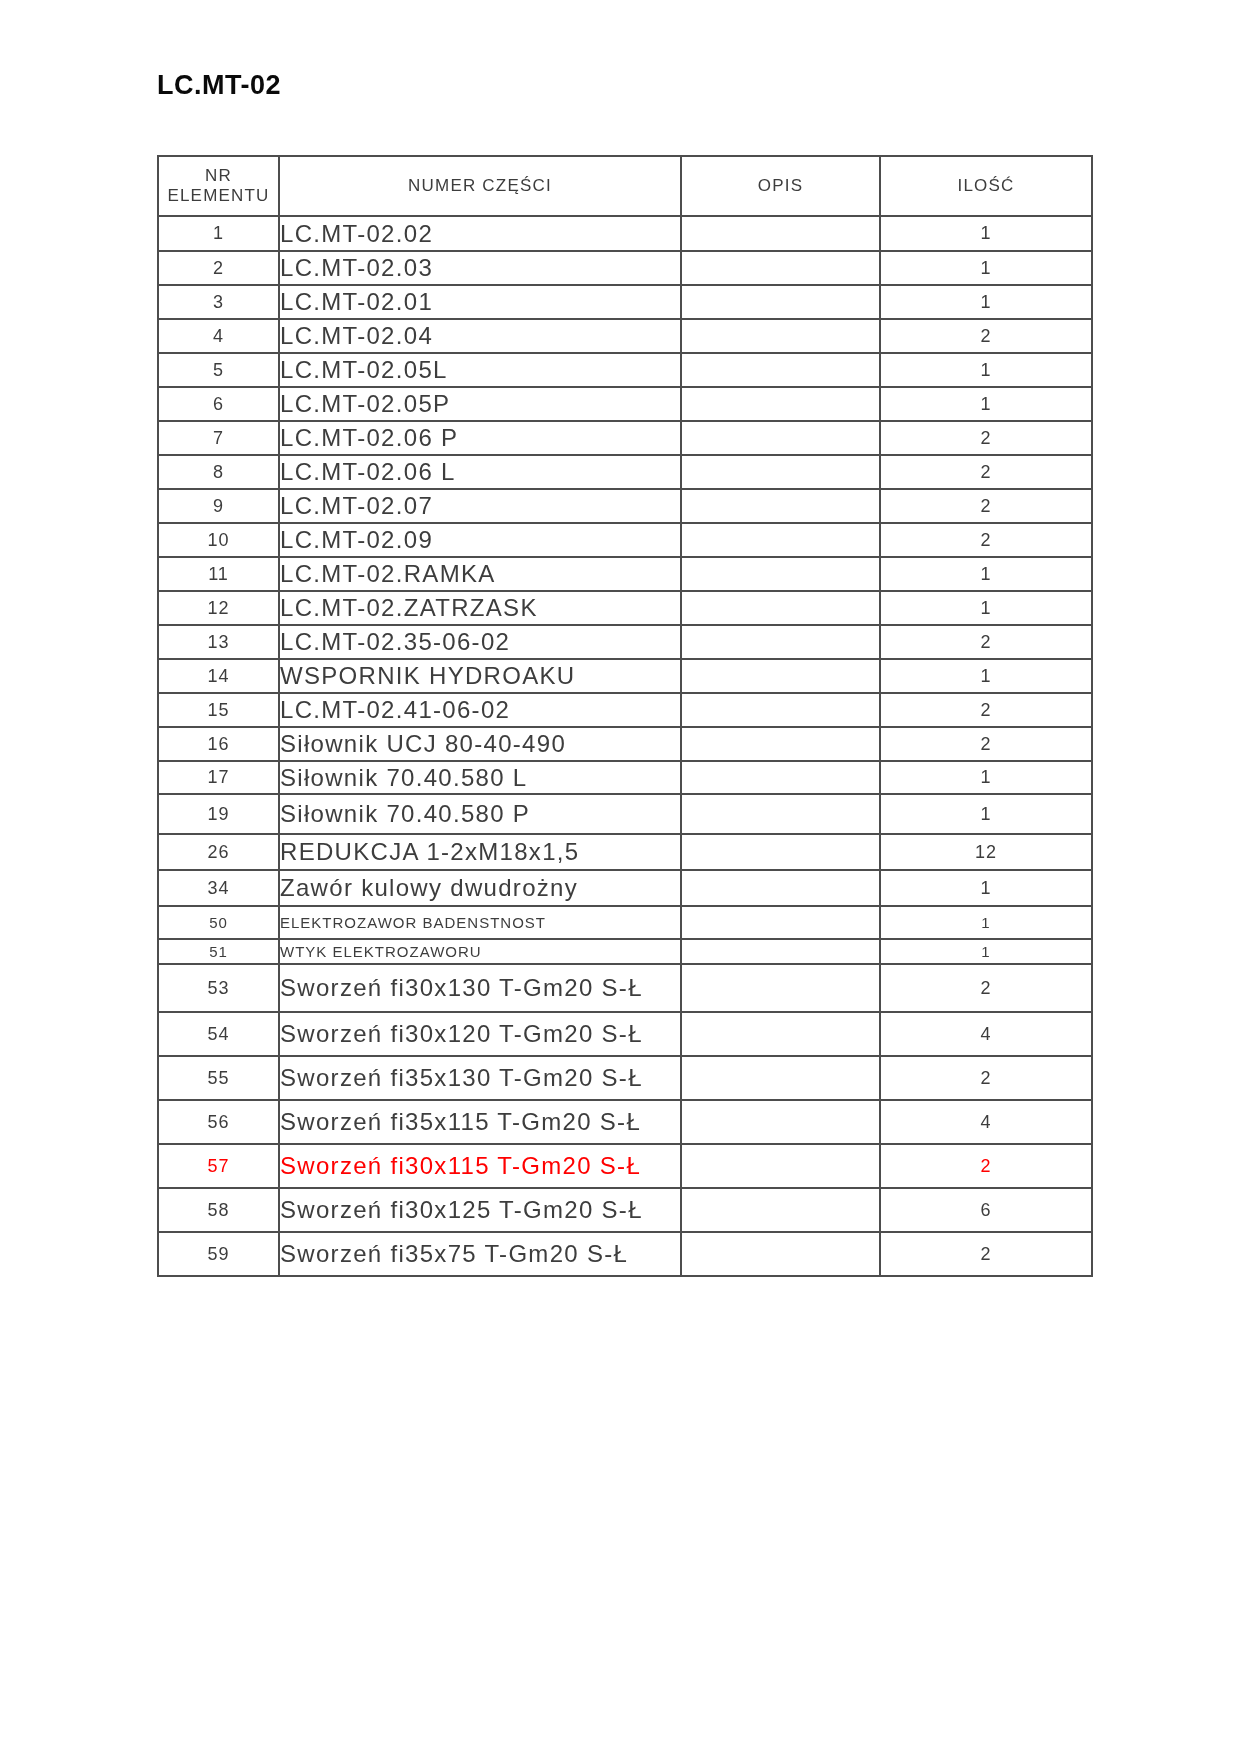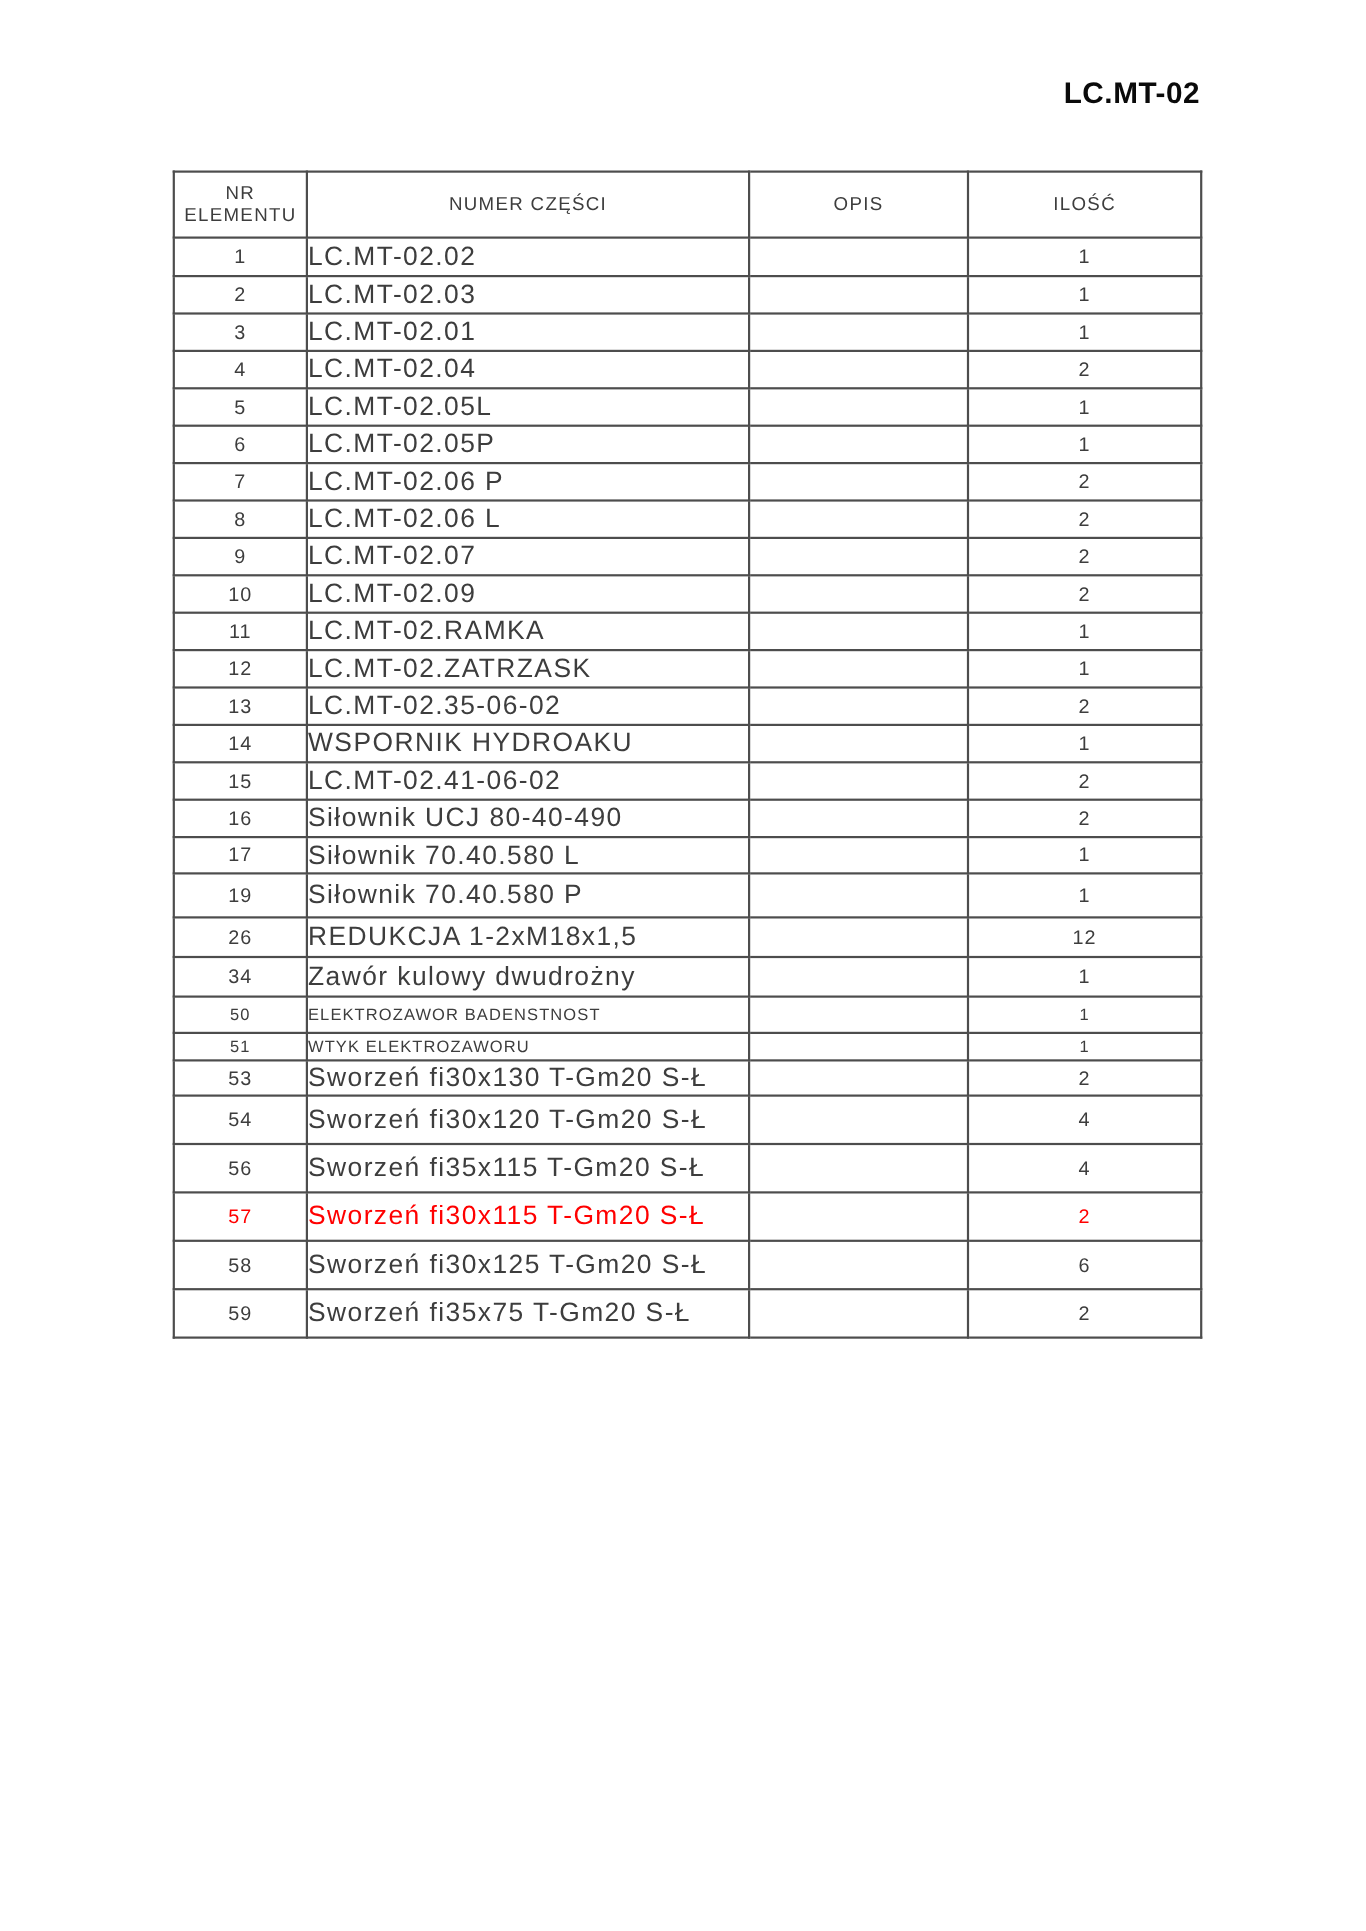--- a/index.html
+++ b/index.html
@@ -12,21 +12,21 @@
     width: 1242px;
     height: 1755px;
     font-family: "Liberation Sans", sans-serif;
     color: #3d3d3d;
   }
   .doc-title {
     position: absolute;
     left: 157px;
     top: 70px;
     width: 934px;
-    text-align: right;
+    text-align: left;
     font-size: 27px;
     font-weight: bold;
     letter-spacing: 0.5px;
     color: #0a0a0a;
   }
   table.bom {
     position: absolute;
     left: 157px;
     top: 155px;
     width: 934px;
@@ -204,31 +204,37 @@
         <td class="part">ELEKTROZAWOR BADENSTNOST</td>
         <td class="opis"></td>
         <td class="qty">1</td>
       </tr>
       <tr class="small" style="height: 25px;">
         <td class="nr">51</td>
         <td class="part">WTYK ELEKTROZAWORU</td>
         <td class="opis"></td>
         <td class="qty">1</td>
       </tr>
-      <tr style="height: 32px;">
+      <tr style="height: 48px;">
         <td class="nr">53</td>
         <td class="part">Sworzeń fi30x130 T-Gm20 S-Ł</td>
         <td class="opis"></td>
         <td class="qty">2</td>
       </tr>
       <tr style="height: 44px;">
         <td class="nr">54</td>
         <td class="part">Sworzeń fi30x120 T-Gm20 S-Ł</td>
         <td class="opis"></td>
         <td class="qty">4</td>
+      </tr>
+      <tr style="height: 44px;">
+        <td class="nr">55</td>
+        <td class="part">Sworzeń fi35x130 T-Gm20 S-Ł</td>
+        <td class="opis"></td>
+        <td class="qty">2</td>
       </tr>
       <tr style="height: 44px;">
         <td class="nr">56</td>
         <td class="part">Sworzeń fi35x115 T-Gm20 S-Ł</td>
         <td class="opis"></td>
         <td class="qty">4</td>
       </tr>
       <tr style="height: 44px; color: rgb(255, 0, 0); border-radius: 18px;">
         <td class="nr">57</td>
         <td class="part">Sworzeń fi30x115 T-Gm20 S-Ł</td>

